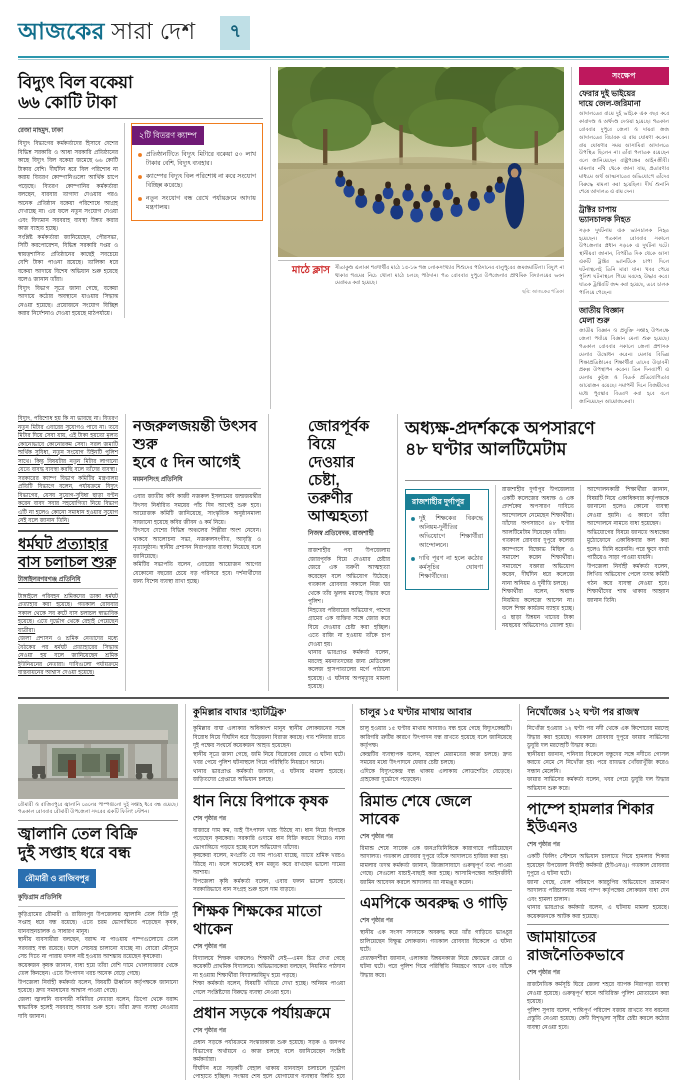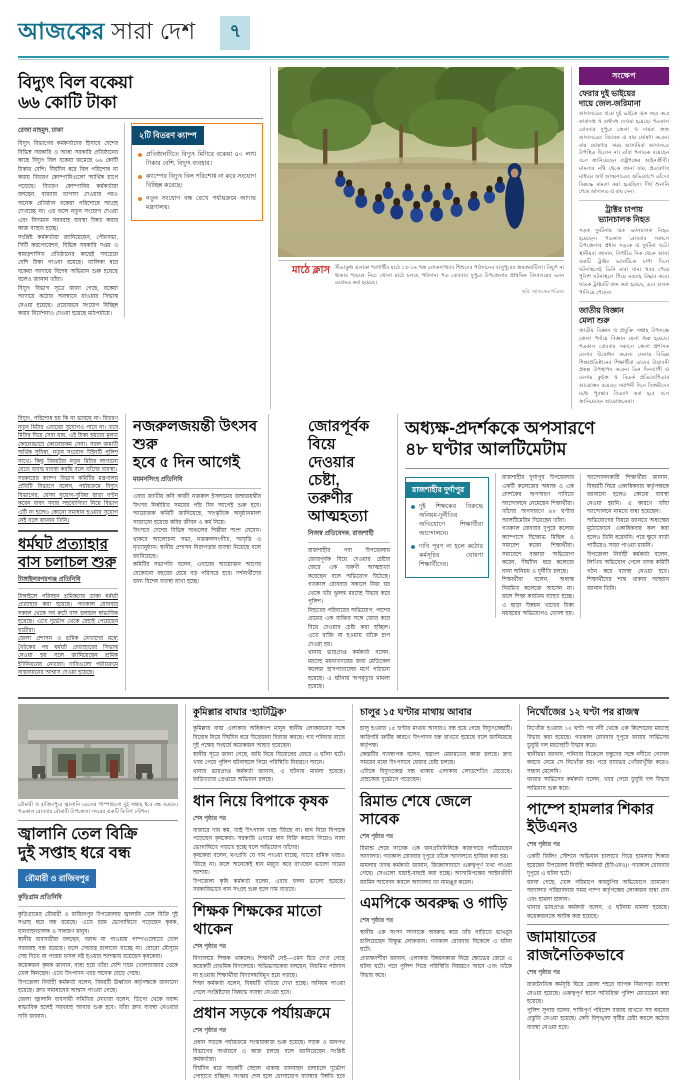--- a/index.html
+++ b/index.html
@@ -36,34 +36,34 @@
 
   
   .cols { display:flex; gap:7px; margin-top:7px; }
   .col { position:relative; }
   .vrule { width:1px; background:#c2c2c2; flex:0 0 1px; }
 
   
   h1.lead { font-size:17px; line-height:1.16; font-weight:bold; margin:6px 0 6px;
             letter-spacing:-.2px; color:#111; }
   h2.hl   { font-size:16px; line-height:1.18; font-weight:bold; margin:4px 0 4px; color:#111; }
-  h2.hl-lg{ font-size:17.5px; line-height:1.2; font-weight:bold; margin:4px 0 8px; color:#111; }
+  h2.hl-lg{ font-size:17.5px; line-height:1.2; font-weight:bold; margin:4px 0 20px; color:#111; }
   h3.hl-s { font-size:15px; line-height:1.2; font-weight:bold; margin:3px 0 3px; color:#111; }
   h3.hl-xs{ font-size:9.5px; line-height:1.2; font-weight:bold; margin:2px 0 3px; color:#111; }
 
   .byline { font-size:6.2px; color:#444; margin:2px 0 3px; font-weight:bold; }
   .cont   { font-size:6px; color:#555; font-weight:bold; margin:0 0 2px; }
 
   
   .body { font-size:5.6px; line-height:1.52; text-align:justify; color:#2c2c2c;
           hyphens:auto; word-spacing:.3px; }
 
   
-  .tag-orange { display:inline-block; background:#0c4a6e; color:#fff; font-size:8px;
-                font-weight:bold; padding:3px 7px; }
+  .tag-orange { display:inline-block; background:#701a75; color:#fff; font-size:8px;
+                font-weight:normal; padding:3px 7px; }
   .tag-blue { display:inline-block; background:#2a6fb0; color:#fff; font-size:8px;
               font-weight:bold; padding:3px 7px; }
   .tag-teal { display:inline-block; background:#1a7f95; color:#fff; font-size:7.5px;
               font-weight:bold; padding:2px 6px; }
   .sidebox { border:1px solid #ef7c1f; padding:0; }
   .sidebox .inner { padding:5px 6px 4px; }
   .bullet-list { list-style:none; margin:0; padding:0; }
   .bullet-list li { font-size:6.2px; line-height:1.45; color:#2b2b2b; padding-left:8px;
                     position:relative; margin-bottom:4px; text-align:justify; }
   .bullet-list li:before { content:""; position:absolute; left:0; top:2.5px;
@@ -74,21 +74,21 @@
 
   
   .photo { position:relative; overflow:hidden; background:#cfd8c0; }
   .photo-caption { display:flex; gap:5px; align-items:flex-start; margin-top:3px;margin-left:14px; }
   .cap-label { color:#cc2222; font-size:10px; font-weight:bold; white-space:nowrap; line-height:1.1; }
   .cap-text { font-size:5.2px; line-height:1.45; color:#333; text-align:justify; flex:1; }
   .cap-credit { font-size:4.8px; color:#666; text-align:right; margin-top:1px; }
 
   
   .side { width:90px; flex:0 0 90px; }
-  .side-head { background:#701a75; color:#fff; font-size:7.5px; font-weight:bold;
+  .side-head { background:#be185d; color:#fff; font-size:7.5px; font-weight:bold;
                text-align:center; padding:3px 0; letter-spacing:.3px; }
   .side-item { padding:4px 0 4px; border-bottom:1px solid #c8c8c8; }
   .side-title { font-size:7.8px; font-weight:bold; line-height:1.25; color:#111; margin-bottom:2px; }
   .side-body { font-size:5.2px; line-height:1.5; text-align:justify; color:#333; }
 </style>
 </head>
 <body>
 
 <div class="page">
 
@@ -227,21 +227,21 @@
     <div class="vrule"></div>
 
     <div class="side">
       <div class="side-head">সংক্ষেপ</div>
       <div class="side-item">
         <div class="side-title" style="white-space:pre-line;">ফেরার দুই ভাইয়ের
 দায়ে জেল-জরিমানা</div>
         <div class="side-body">আদালতের রায়ে দুই ভাইকে এক বছর করে কারাদণ্ড ও অর্থদণ্ড দেওয়া হয়েছে। গতকাল রোববার দুপুরে জেলা ও দায়রা জজ আদালতের বিচারক এ রায় ঘোষণা করেন। রায় ঘোষণার সময় আসামিরা আদালতে উপস্থিত ছিলেন না। তাঁরা পলাতক রয়েছেন বলে জানিয়েছেন রাষ্ট্রপক্ষের আইনজীবী। মামলার নথি থেকে জানা যায়, প্রতারণার মাধ্যমে অর্থ আত্মসাতের অভিযোগে তাঁদের বিরুদ্ধে মামলা করা হয়েছিল। দীর্ঘ শুনানি শেষে আদালত এ রায় দেন।</div>
       </div>
       <div class="side-item">
-        <div class="side-title" style="white-space:pre-line;text-align:center;">ট্রাক্টর চাপায়
+        <div class="side-title" style="white-space:pre-line;">ট্রাক্টর চাপায়
 ভ্যানচালক নিহত</div>
         <div class="side-body">সড়ক দুর্ঘটনায় এক ভ্যানচালক নিহত হয়েছেন। গতকাল রোববার সকালে উপজেলার প্রধান সড়কে এ দুর্ঘটনা ঘটে। স্থানীয়রা জানান, বিপরীত দিক থেকে আসা একটি ট্রাক্টর ভ্যানটিকে চাপা দিলে ঘটনাস্থলেই তিনি মারা যান। খবর পেয়ে পুলিশ ঘটনাস্থলে গিয়ে মরদেহ উদ্ধার করে। ঘাতক ট্রাক্টরটি জব্দ করা হয়েছে, তবে চালক পালিয়ে গেছেন।</div>
       </div>
       <div class="side-item" style="border-bottom:none;">
         <div class="side-title" style="white-space:pre-line;">জাতীয় বিজ্ঞান
 মেলা শুরু</div>
         <div class="side-body">জাতীয় বিজ্ঞান ও প্রযুক্তি সপ্তাহ উপলক্ষে জেলা পর্যায়ে বিজ্ঞান মেলা শুরু হয়েছে। গতকাল রোববার সকালে জেলা প্রশাসক মেলার উদ্বোধন করেন। মেলায় বিভিন্ন শিক্ষাপ্রতিষ্ঠানের শিক্ষার্থীরা তাদের উদ্ভাবনী প্রকল্প উপস্থাপন করেন। তিন দিনব্যাপী এ মেলায় কুইজ ও বিতর্ক প্রতিযোগিতার আয়োজন রয়েছে। সমাপনী দিনে বিজয়ীদের মধ্যে পুরস্কার বিতরণ করা হবে বলে জানিয়েছেন আয়োজকেরা।</div>
       </div>
     </div>
   </div>

